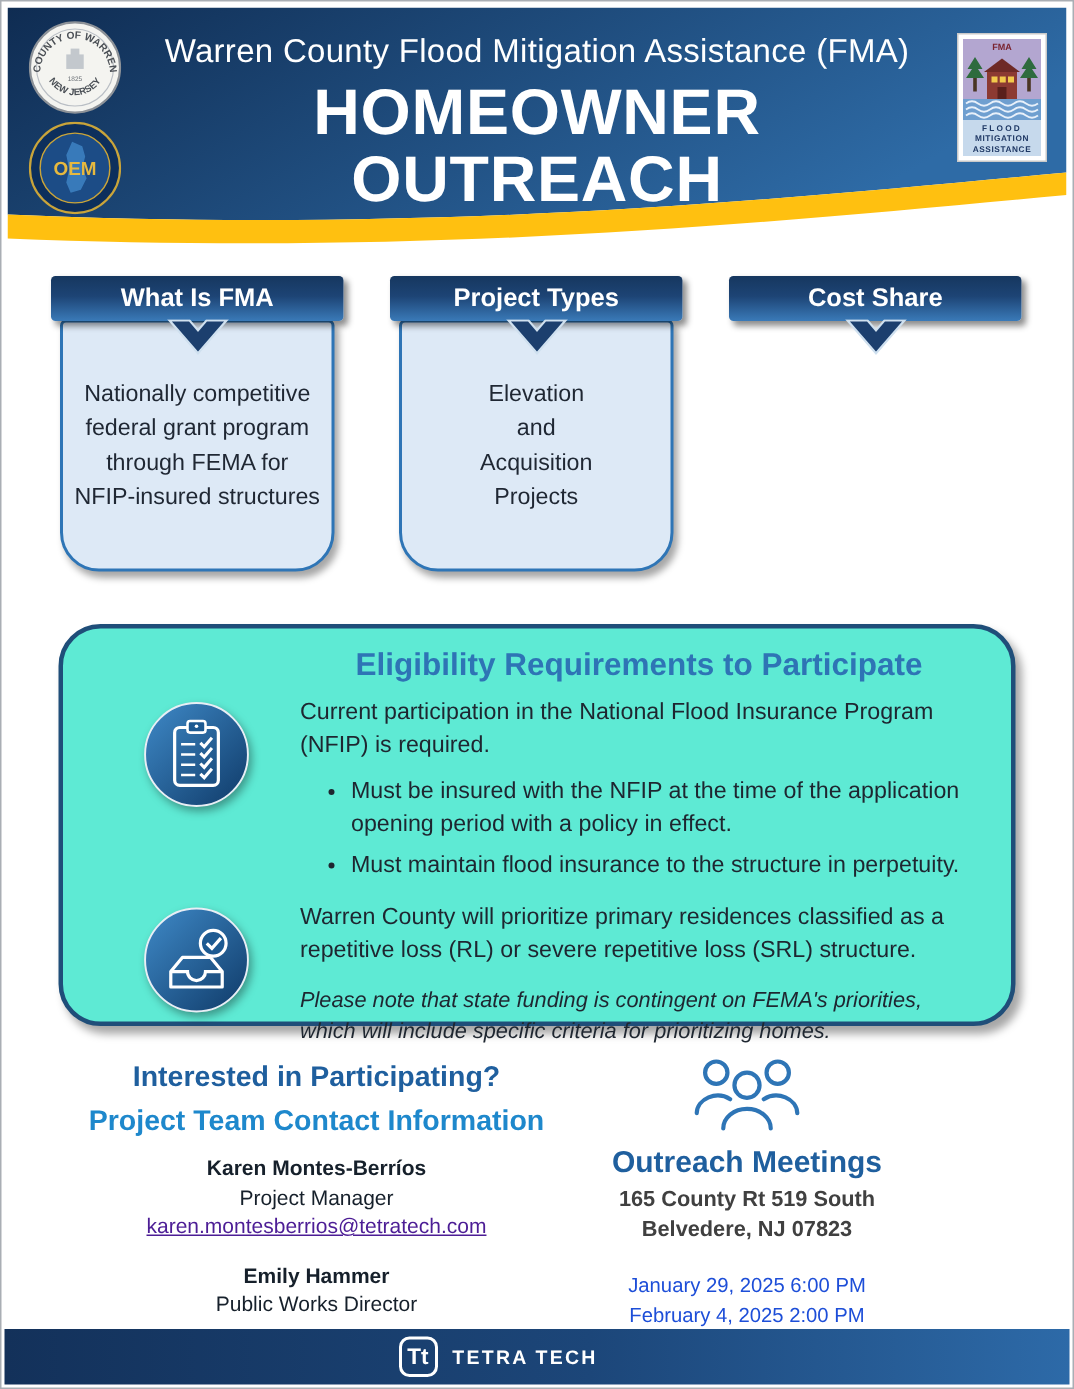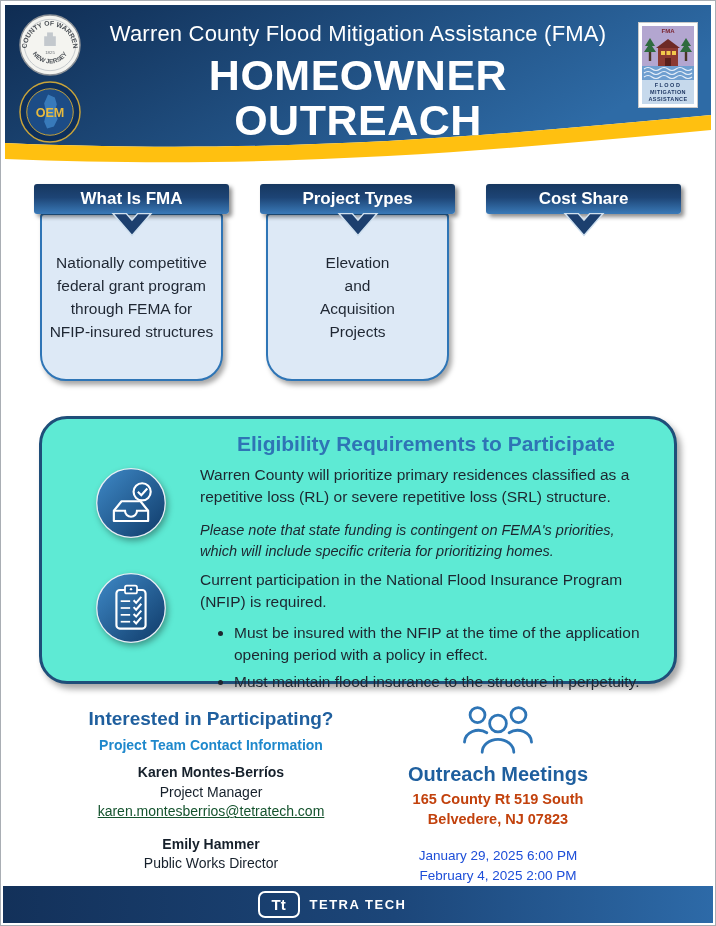--- a/index.html
+++ b/index.html
@@ -47,40 +47,40 @@
   .elig-row{display:flex;margin-top:8px;}
   .elig-icon-wrap{width:138px;flex:none;display:flex;justify-content:center;align-items:flex-start;padding-top:3px;}
   .elig-icon{width:72px;height:72px;filter:drop-shadow(2px 3px 3px rgba(0,0,0,.35));}
   .elig-text{flex:1;font-size:15.5px;line-height:1.42;color:#1e2630;padding-right:4px;}
   .elig-text ul{margin:9px 0 0 0;padding-left:34px;}
   .elig-text li{margin-bottom:5px;}
   .elig-note{margin-top:12px;font-style:italic;font-size:14.5px;color:#1e2630;}
   
   .participate{position:absolute;top:707px;left:24px;width:372px;text-align:center;}
   .participate-heading{font-size:19px;font-weight:700;color:#1f5f9e;margin:0 0 7px 0;}
-  .participate-sub{font-size:14px;font-weight:700;color:#1e88cc;margin:0 0 10px 0;}
+  .participate-sub{font-size:19px;font-weight:700;color:#1e88cc;margin:0 0 10px 0;}
   .contact{margin-bottom:13px;font-size:14px;color:#16202b;line-height:1.4;}
   .contact-name{font-weight:700;}
-  .contact-email{color:#14532d;text-decoration:none;display:inline-block;}
+  .contact-email{color:#4c1d95;text-decoration:none;display:inline-block;}
   .contact-email.underlined{text-decoration:underline;}
   .meetings{position:absolute;top:702px;left:352px;width:290px;text-align:center;}
   .people-icon{width:80px;height:54px;}
   .meetings-heading{font-size:20px;font-weight:700;color:#1f5f9e;margin:2px 0 4px 0;}
-  .meetings-addr{font-size:14.5px;font-weight:700;color:#c2410c;line-height:1.35;}
+  .meetings-addr{font-size:14.5px;font-weight:700;color:#404040;line-height:1.35;}
   .meeting-dates{margin-top:17px;font-size:13.5px;color:#1d4ed8;line-height:1.5;}
   
   .footer{
     position:absolute;left:2px;right:2px;bottom:2px;height:37px;
     background:linear-gradient(90deg,#13315a 0%,#1c4679 55%,#2d6aa8 100%);
     display:flex;align-items:center;justify-content:center;gap:10px;
     transform:translateX(0);
   }
   .footer-inner{display:flex;align-items:center;gap:10px;margin-left:-52px;}
   .tt-box{
-    width:42px;height:27px;border:2px solid #fff;border-radius:7px;box-sizing:border-box;
+    width:26px;height:27px;border:2px solid #fff;border-radius:7px;box-sizing:border-box;
     color:#fff;font-weight:700;font-size:15px;display:flex;align-items:center;justify-content:center;
   }
   .tt-brand{color:#fff;font-weight:700;font-size:13px;letter-spacing:1.5px;}
 </style>
 </head>
 <body>
 
 <div class="page">
 
   <div class="header">
@@ -187,42 +187,20 @@
 
   </div>
 
   <div class="elig">
     <div class="elig-title">Eligibility Requirements to Participate</div>
 
     <div class="elig-row">
       <div class="elig-icon-wrap">
         <svg class="elig-icon" viewBox="0 0 84 84">
           <defs>
-            <linearGradient id="iconGrad2" x1="0" y1="0" x2="1" y2="1">
-              <stop offset="0" stop-color="#3f8ac8"></stop>
-                <stop offset="1" stop-color="#0f3a68"></stop>
-            </linearGradient>
-          </defs>
-          <circle cx="42" cy="42" r="40" fill="url(#iconGrad2)" stroke="#e8eef5" stroke-width="1.5"></circle>
-          <path d="M31,40 h22 l9,11 v12 h-40 v-12 z" fill="none" stroke="#fff" stroke-width="2.5" stroke-linejoin="round"></path>
-          <path d="M22,51 h13 a7,7 0 0 0 14,0 h13" fill="none" stroke="#fff" stroke-width="2.5"></path>
-          <circle cx="55" cy="29" r="10" fill="#1d5a92" stroke="#fff" stroke-width="2.5"></circle>
-          <path d="M50,29 l4,4 l7,-8" stroke="#fff" stroke-width="2.5" fill="none"></path>
-        </svg>
-      </div>
-      <div class="elig-text">
-        <div>Warren County will prioritize primary residences classified as a repetitive loss (RL) or severe repetitive loss (SRL) structure.</div>
-        <div class="elig-note">Please note that state funding is contingent on FEMA's priorities, which will include specific criteria for prioritizing homes.</div>
-      </div>
-    </div>
-
-    <div class="elig-row">
-      <div class="elig-icon-wrap">
-        <svg class="elig-icon" viewBox="0 0 84 84">
-          <defs>
             <linearGradient id="iconGrad1" x1="0" y1="0" x2="1" y2="1">
               <stop offset="0" stop-color="#3f8ac8"></stop>
                 <stop offset="1" stop-color="#0f3a68"></stop>
             </linearGradient>
           </defs>
           <circle cx="42" cy="42" r="40" fill="url(#iconGrad1)" stroke="#e8eef5" stroke-width="1.5"></circle>
           <rect x="25" y="21" width="34" height="45" rx="4" fill="none" stroke="#fff" stroke-width="2.5"></rect>
           <rect x="35" y="16" width="14" height="9" rx="2" fill="#1d5a92" stroke="#fff" stroke-width="2"></rect>
           <circle cx="42" cy="20" r="1.4" fill="#fff"></circle>
           <line x1="30" y1="34" x2="41" y2="34" stroke="#fff" stroke-width="2"></line>
@@ -236,20 +214,42 @@
         </svg>
       </div>
       <div class="elig-text">
         <div>Current participation in the National Flood Insurance Program (NFIP) is required.</div>
         <ul>
           <li>Must be insured with the NFIP at the time of the application opening period with a policy in effect.</li>
           <li>Must maintain flood insurance to the structure in perpetuity.</li>
         </ul>
       </div>
     </div>
+
+    <div class="elig-row">
+      <div class="elig-icon-wrap">
+        <svg class="elig-icon" viewBox="0 0 84 84">
+          <defs>
+            <linearGradient id="iconGrad2" x1="0" y1="0" x2="1" y2="1">
+              <stop offset="0" stop-color="#3f8ac8"></stop>
+                <stop offset="1" stop-color="#0f3a68"></stop>
+            </linearGradient>
+          </defs>
+          <circle cx="42" cy="42" r="40" fill="url(#iconGrad2)" stroke="#e8eef5" stroke-width="1.5"></circle>
+          <path d="M31,40 h22 l9,11 v12 h-40 v-12 z" fill="none" stroke="#fff" stroke-width="2.5" stroke-linejoin="round"></path>
+          <path d="M22,51 h13 a7,7 0 0 0 14,0 h13" fill="none" stroke="#fff" stroke-width="2.5"></path>
+          <circle cx="55" cy="29" r="10" fill="#1d5a92" stroke="#fff" stroke-width="2.5"></circle>
+          <path d="M50,29 l4,4 l7,-8" stroke="#fff" stroke-width="2.5" fill="none"></path>
+        </svg>
+      </div>
+      <div class="elig-text">
+        <div>Warren County will prioritize primary residences classified as a repetitive loss (RL) or severe repetitive loss (SRL) structure.</div>
+        <div class="elig-note">Please note that state funding is contingent on FEMA's priorities, which will include specific criteria for prioritizing homes.</div>
+      </div>
+    </div>
   </div>
 
   <div class="participate">
     <div class="participate-heading">Interested in Participating?</div>
     <div class="participate-sub">Project Team Contact Information</div>
 
     <div class="contact">
       <div class="contact-name">Karen Montes-Berríos</div>
       <div class="contact-role">Project Manager</div>
       <a class="contact-email underlined" href="#">karen.montesberrios@tetratech.com</a>

